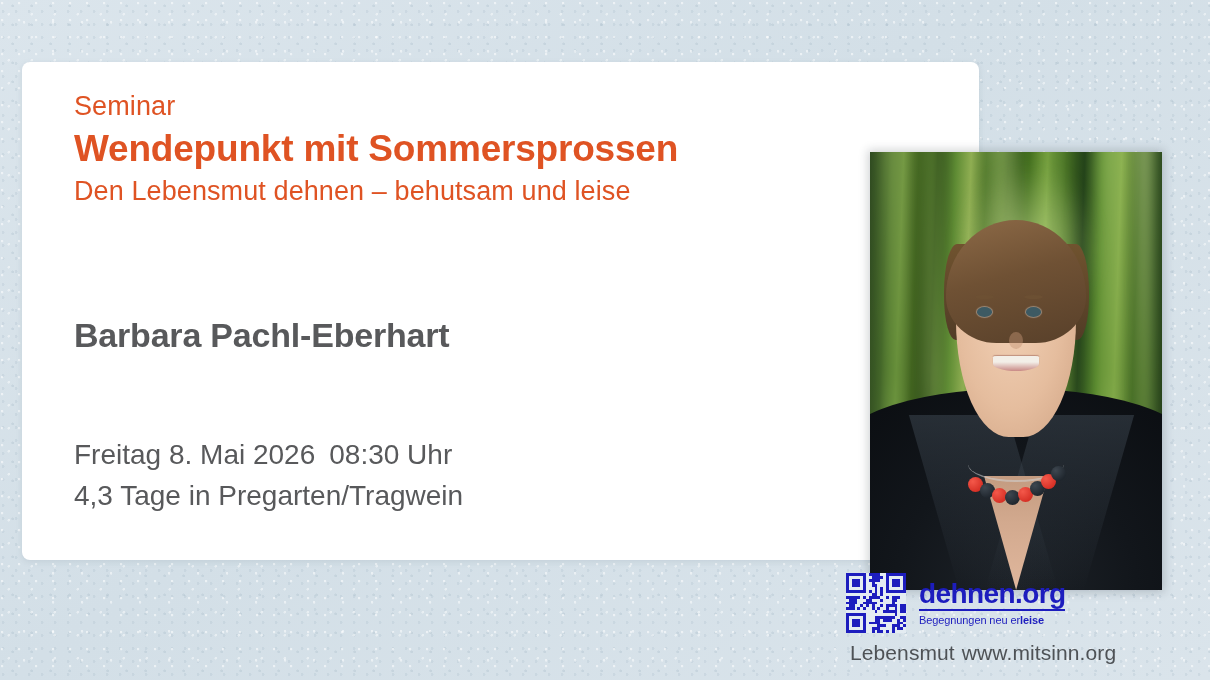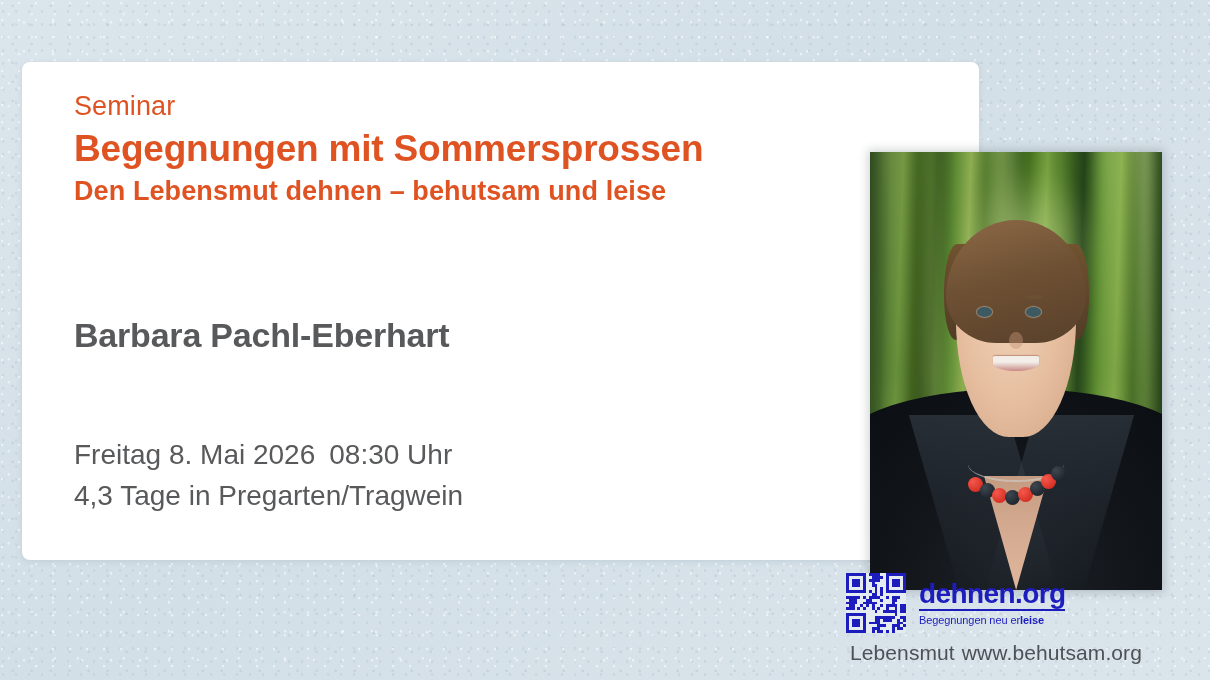--- a/index.html
+++ b/index.html
@@ -56,21 +56,21 @@
     font-size: 37px;
     font-weight: 700;
     line-height: 45px;
     letter-spacing: -0.2px;
     margin-top: 4px;
     white-space: nowrap;
   }
   .subhead {
     color: #df5323;
     font-size: 27px;
-    font-weight: 700;
+    font-weight: 400;
     line-height: 34px;
     letter-spacing: 0.1px;
     margin-top: 3px;
     white-space: nowrap;
   }
 
   .speaker {
     position: absolute;
     left: 52px;
     top: 253px;
@@ -323,21 +323,21 @@
 </style>
 </head>
 <body>
 
 <div id="poster">
 
   <div id="card">
 
     <div class="txt-block">
       <div class="eyebrow">Seminar</div>
-      <div class="headline">Begegnungen mit Sommersprossen</div>
+      <div class="headline">Wendepunkt mit Sommersprossen</div>
       <div class="subhead">Den Lebensmut dehnen – behutsam und leise</div>
     </div>
 
     <div class="speaker">Barbara Pachl-Eberhart</div>
 
     <div class="details">
       <div>
         <span>Freitag 8. Mai 2026</span><span class="spacer"></span><span>08:30 Uhr</span>
       </div>
       <div>4,3 Tage in Pregarten/Tragwein</div>
@@ -830,16 +830,16 @@
         <i style="background: transparent;"></i>
         <i style="background: transparent;"></i>
       </div>
     <div class="logo-text">
       <div class="logo-word">dehnen.org</div>
       <div class="logo-tag"><span>Begegnungen neu er</span><b>leise</b></div>
     </div>
   </div>
 
   <div id="anmeldung">
-    <span>Lebensmut</span><span class="gap"></span><span>www.behutsam.org</span>
+    <span>Lebensmut</span><span class="gap"></span><span>www.mitsinn.org</span>
   </div>
 
 </div>
 
 </body></html>

